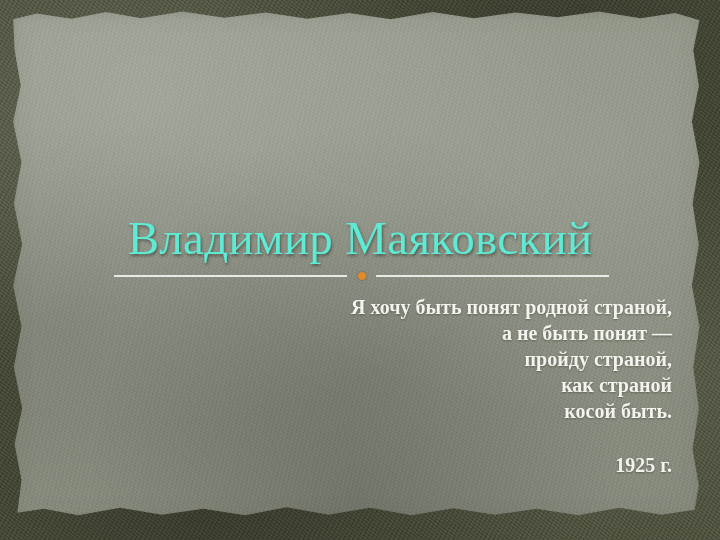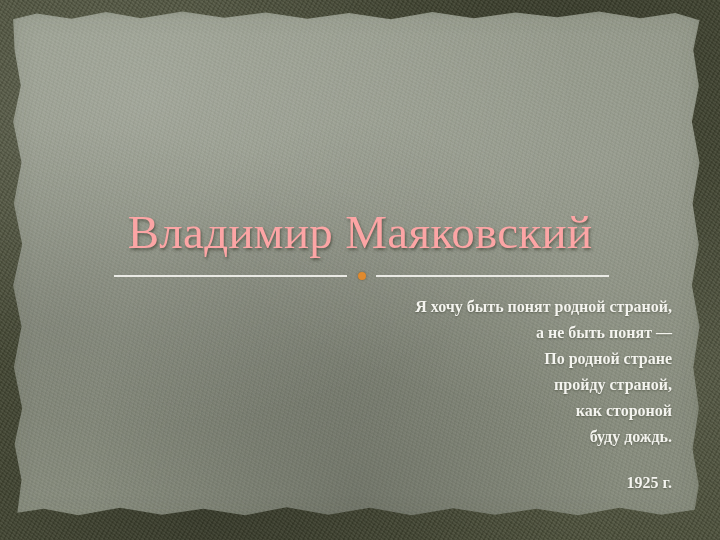--- a/index.html
+++ b/index.html
@@ -83,27 +83,27 @@
       22% 98.8%, 16% 97.4%, 10% 98.9%, 5% 97.6%, 1.2% 98.4%,
       1.8% 92%, 0.8% 85%, 1.9% 78%, 0.7% 70%, 1.8% 62%, 0.6% 54%,
       1.9% 46%, 0.7% 38%, 1.8% 30%, 0.6% 22%, 1.7% 15%, 0.8% 8%
     );
   }
 
   
   .title {
     position: absolute;
     left: 70px;
-    top: 204px;
+    top: 210px;
     width: 580px;
     text-align: center;
     font-size: 47px;
     line-height: 56px;
     font-weight: 400;
-    color: #fca5a5;
+    color: #5eead4;
     letter-spacing: 0.3px;
     text-shadow: 1px 2px 3px rgba(40,44,30,0.55);
     white-space: nowrap;
   }
 
   
   .divider {
     position: absolute;
     left: 114px;
     top: 270px;
@@ -130,29 +130,29 @@
     box-shadow: 0 0 2px rgba(60,40,10,0.5);
   }
 
   
   .quote {
     position: absolute;
     left: 250px;
     top: 294px;
     width: 422px;
     text-align: right;
-    font-size: 16px;
+    font-size: 20px;
     line-height: 26px;
     font-weight: bold;
     color: #f4f4ef;
     text-shadow: 0 1px 2px rgba(45,48,34,0.45);
   }
   .quote .line { white-space: nowrap; }
   .quote .year {
-    margin-top: 20px;
+    margin-top: 28px;
     white-space: nowrap;
   }
 </style>
 </head>
 <body>
 
 <div id="slide">
 
   <div class="outer-texture"></div>
   <div class="paper"></div>
@@ -162,20 +162,19 @@
 
   <div class="divider">
     <div class="rule left"></div>
     <div class="dot"></div>
     <div class="rule right"></div>
   </div>
 
   <div class="quote">
     <div class="line">Я хочу быть понят родной страной,</div>
     <div class="line">а не быть понят —</div>
-    <div class="line">По родной стране</div>
     <div class="line">пройду страной,</div>
-    <div class="line">как стороной</div>
-    <div class="line">буду дождь.</div>
+    <div class="line">как страной</div>
+    <div class="line">косой быть.</div>
     <div class="year">1925 г.</div>
   </div>
 
 </div>
 
 </body></html>

